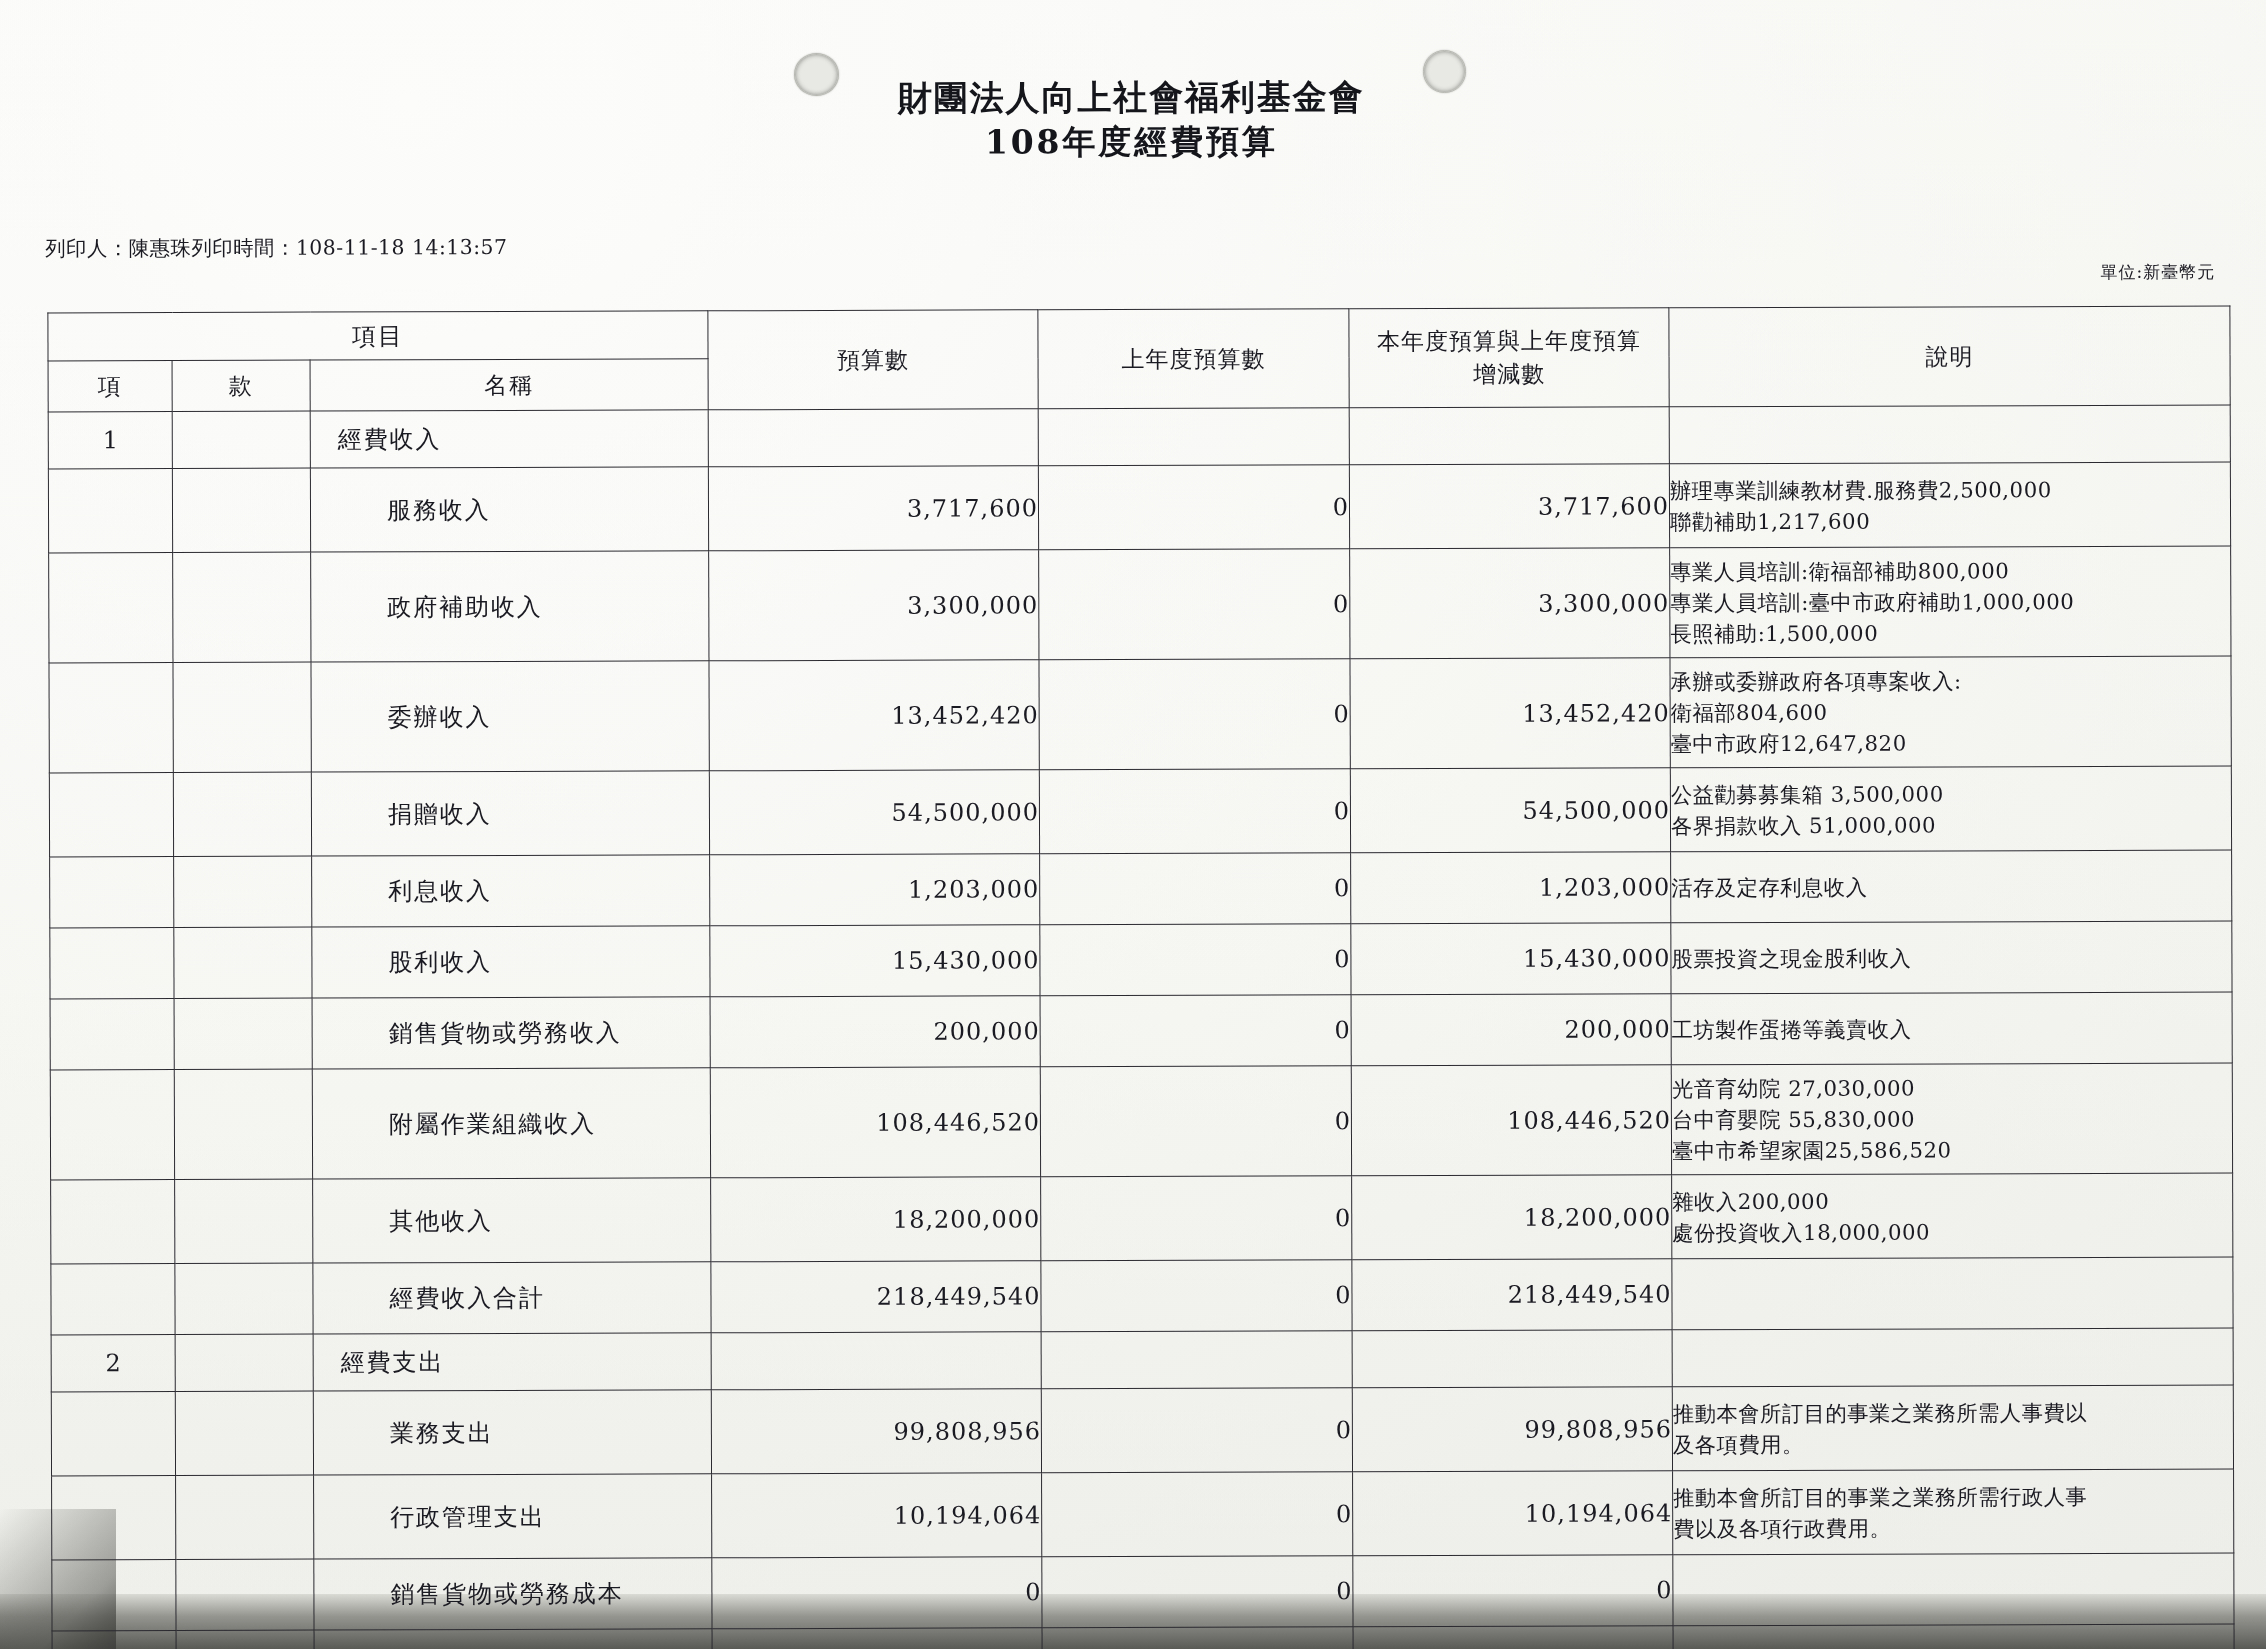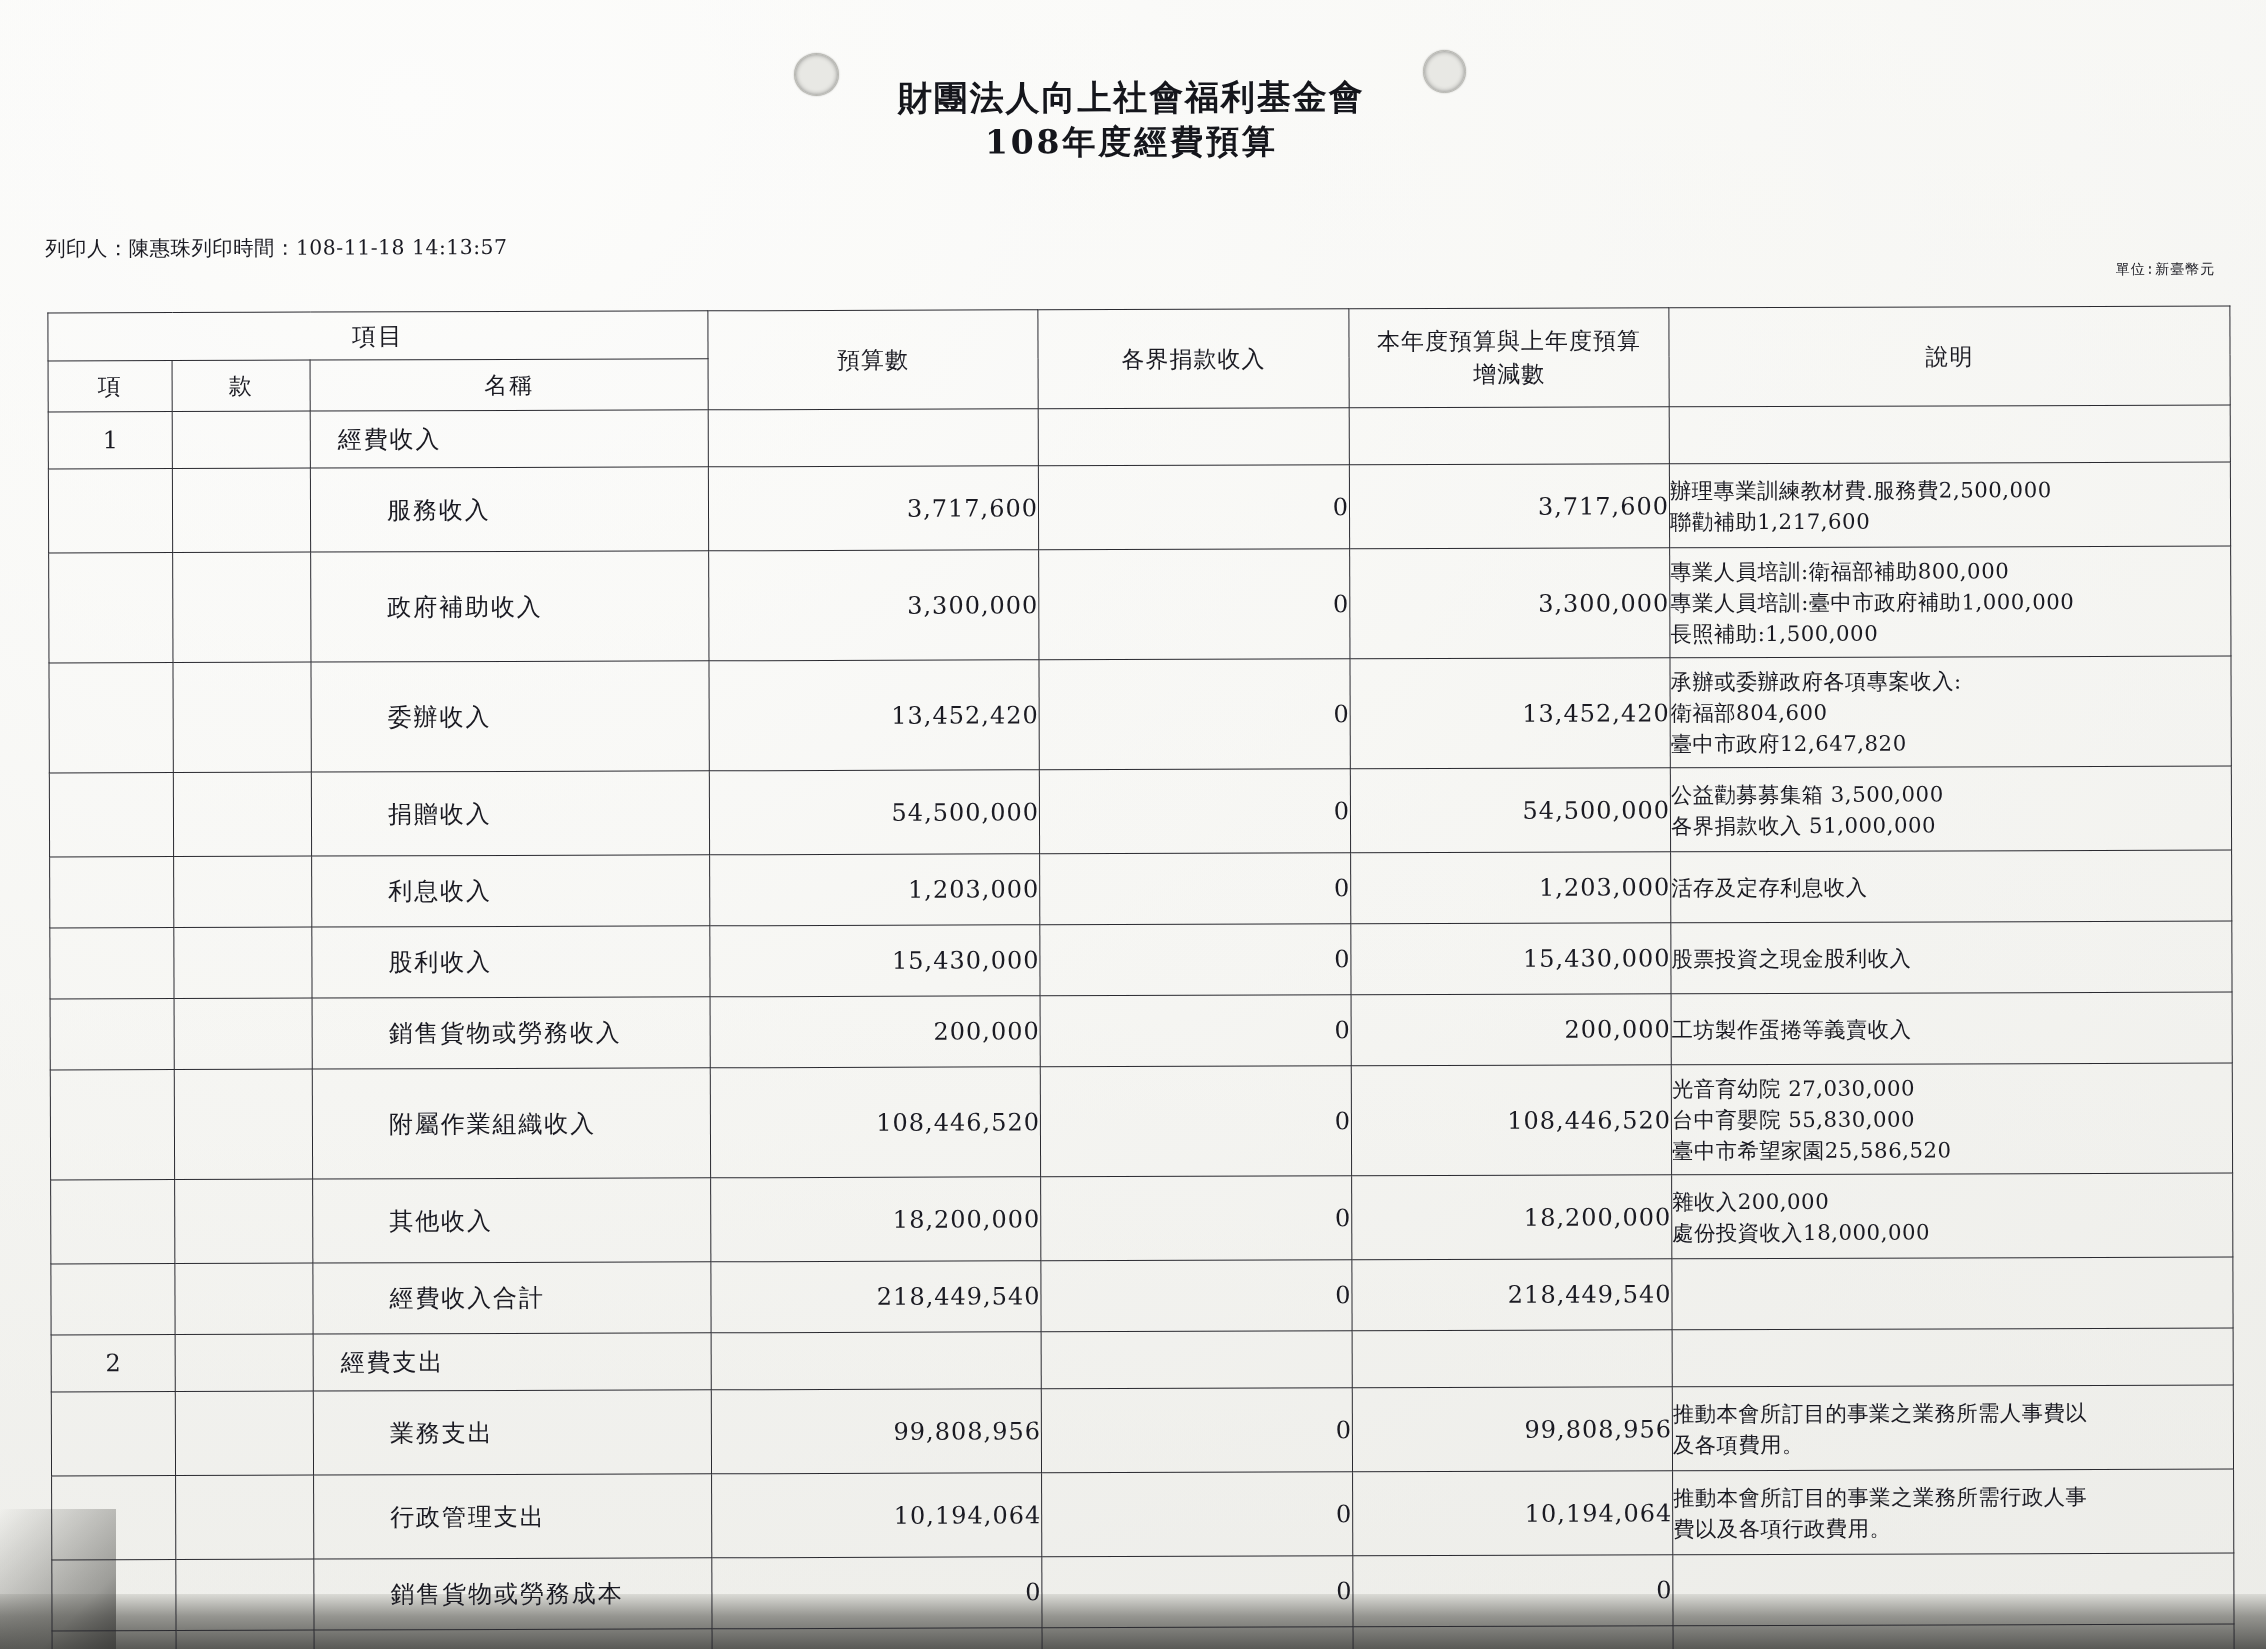--- a/index.html
+++ b/index.html
@@ -77,24 +77,23 @@
     left: 47px;
     top: 231px;
     font-size: 20.4px;
     letter-spacing: 0.5px;
     white-space: nowrap;
   }
   .unit {
     position: absolute;
     right: 50px;
     top: 264px;
-    font-size: 14px;
+    font-size: 17px;
     letter-spacing: 1px;
     white-space: nowrap;
-    font-family: Liberation Mono, monospace;
   }
 
   table.budget {
     position: absolute;
     left: 49px;
     top: 309px;
     width: 2181px;
     border-collapse: collapse;
     table-layout: fixed;
   }
@@ -194,21 +193,21 @@
         <col class="c-name">
       <col class="c-budget">
         <col class="c-prev">
         <col class="c-diff">
         <col class="c-remark">
     </colgroup>
     <thead>
       <tr>
         <th class="hdr-top-label" colspan="3">項目</th>
         <th class="hdr-tall" rowspan="2">預算數</th>
-        <th class="hdr-tall" rowspan="2">各界捐款收入</th>
+        <th class="hdr-tall" rowspan="2">上年度預算數</th>
         <th class="hdr-tall" rowspan="2">
           <div>本年度預算與上年度預算</div>
           <div>增減數</div>
         </th>
         <th class="hdr-tall" rowspan="2">說明</th>
       </tr>
       <tr>
         <th class="hdr-sub">項</th>
         <th class="hdr-sub">款</th>
         <th class="hdr-sub">名稱</th>

